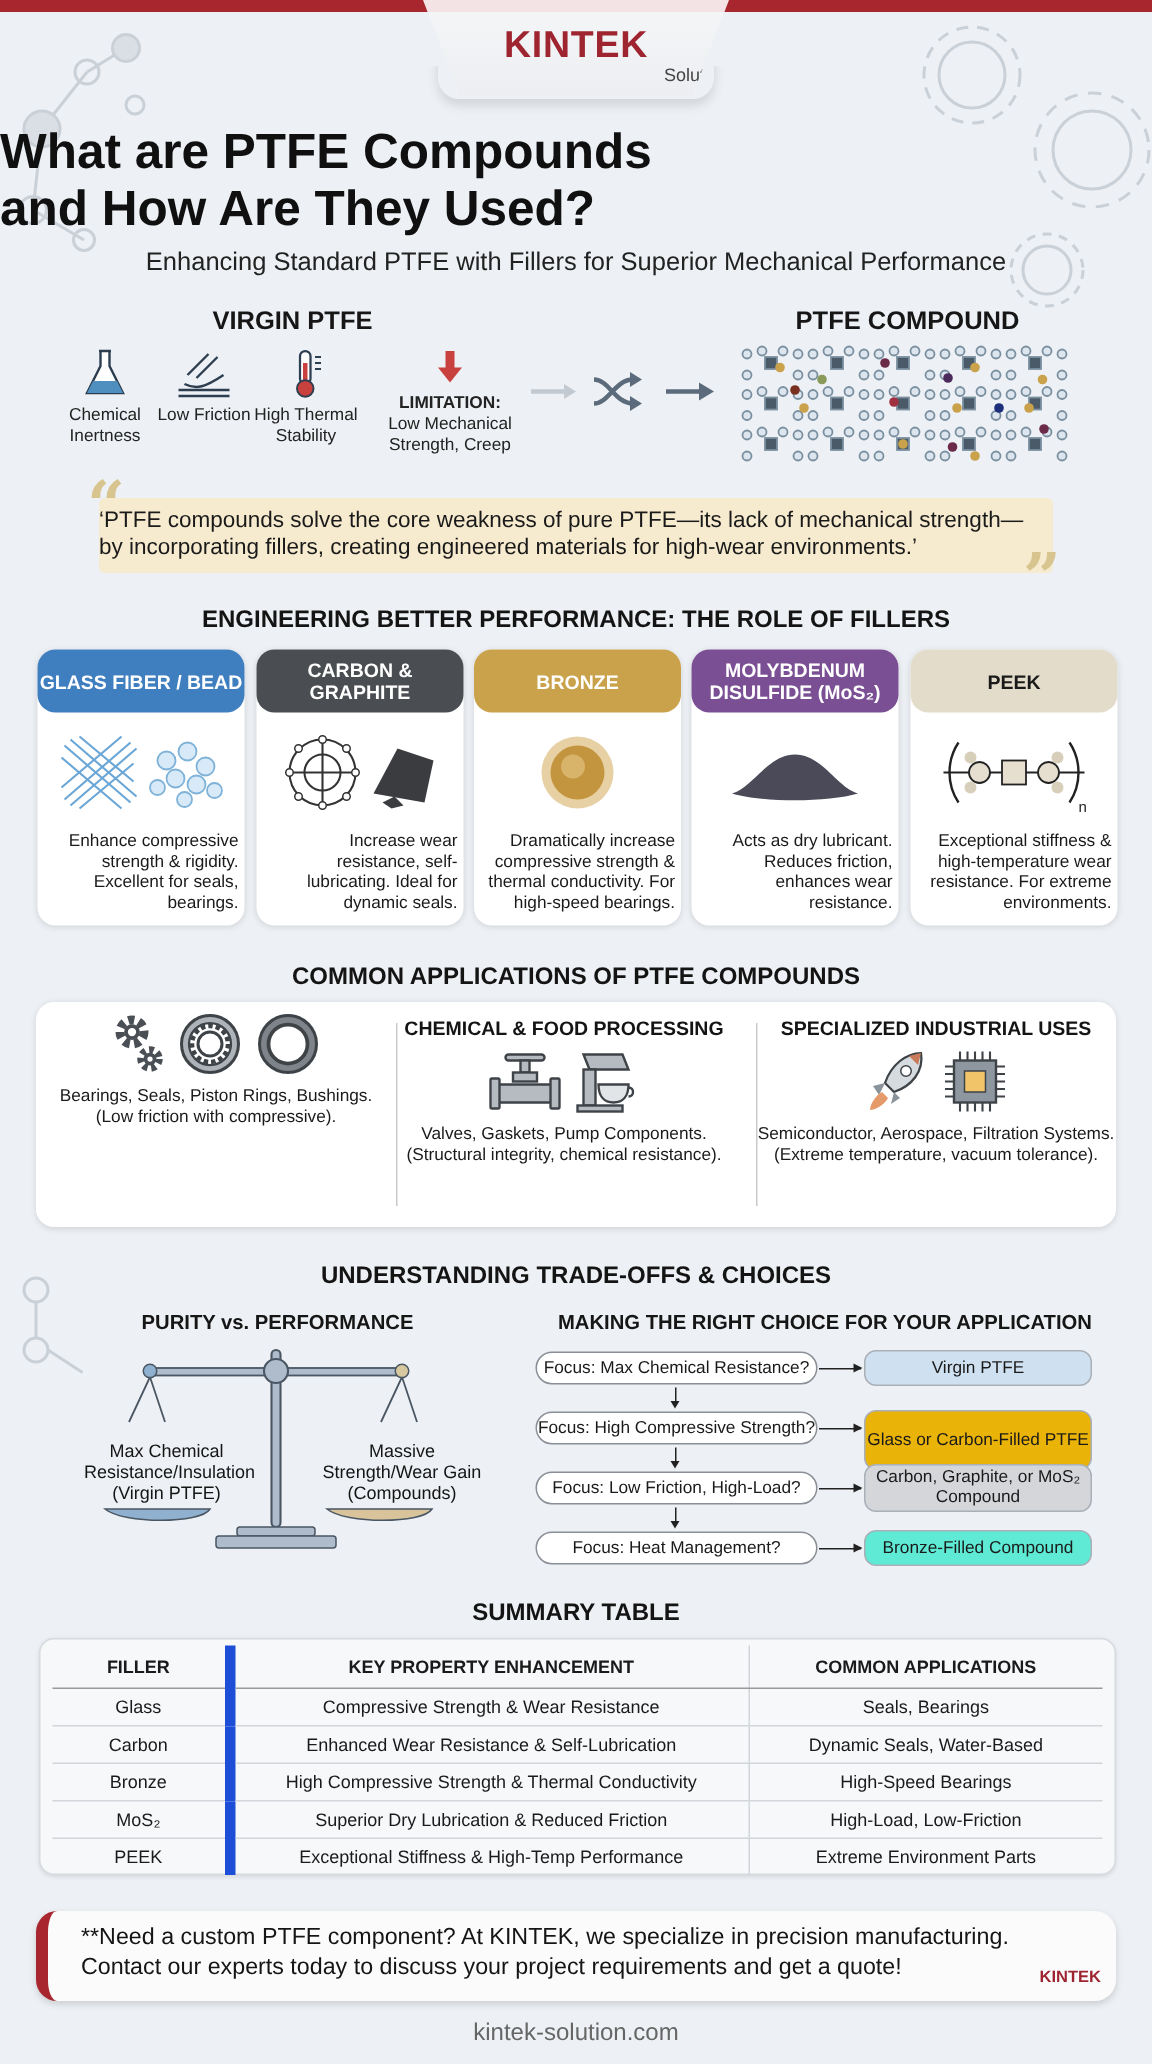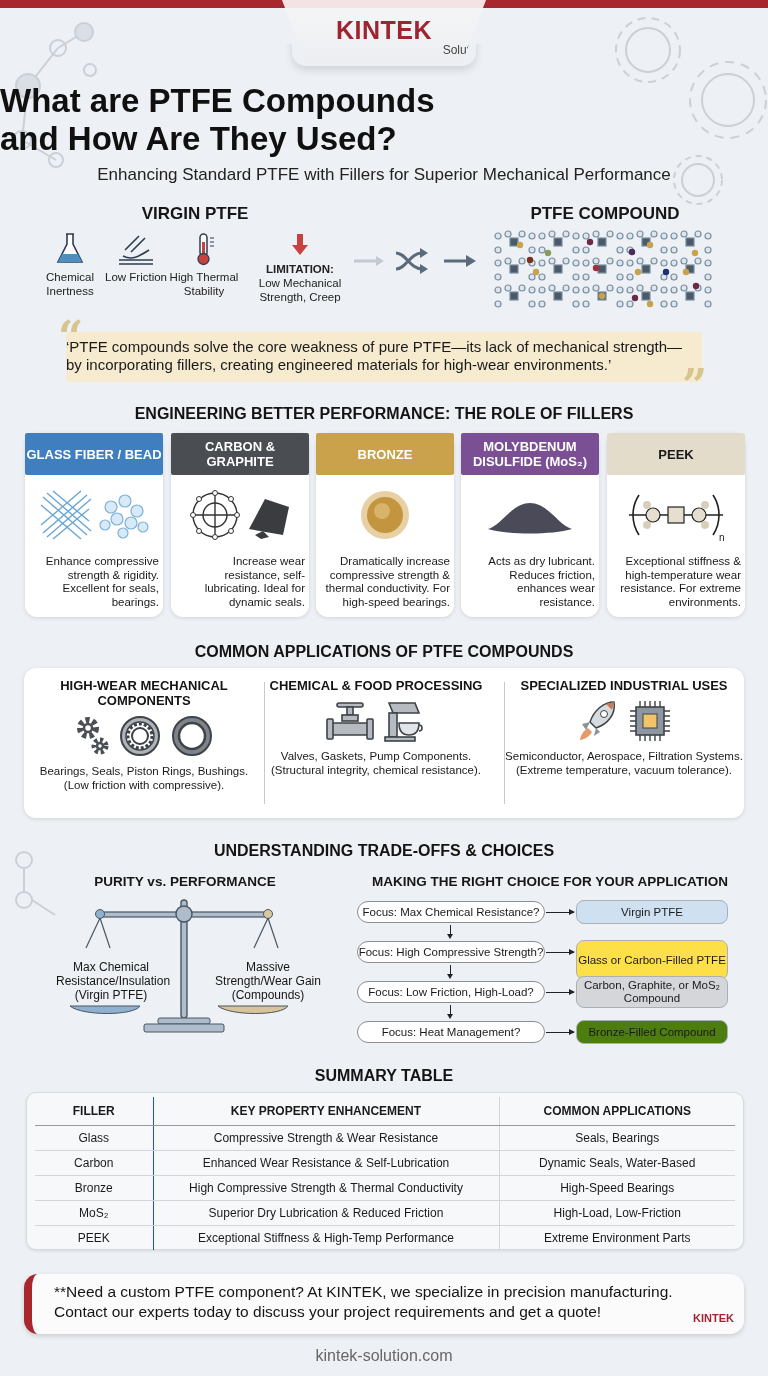--- a/index.html
+++ b/index.html
@@ -56,21 +56,21 @@
     background: #f6ebcf; border-radius: 4px; 
     font-size: 15px; line-height: 18px; padding-top: 6px; color: #1a1a1a;
   }
   .quote-mark { position: absolute; font-size: 44px; font-weight: 700; color: #d7c48f; font-family: "DejaVu Serif", serif; }
   .section-title { position: absolute; left: 0; width: 768px; text-align: center; font-weight: 700; font-size: 16px; color: #141414; }
   .card {
     position: absolute; top: 433px; width: 138px; height: 184px; background: #fff;
     border-radius: 12px; box-shadow: 0 1px 4px rgba(0,0,0,.12);
   }
   .card-head {
-    height: 42px; border-radius: 2px; color: #fff; font-weight: 700; font-size: 13px;
+    height: 42px; border-radius: 12px; color: #fff; font-weight: 700; font-size: 13px;
     line-height: 15px; display: flex; align-items: center; justify-content: center; text-align: center;
   }
   .card-img { height: 80px; display: flex; align-items: center; justify-content: center; }
   .card-text { text-align: right; font-size: 11.5px; line-height: 13.5px; padding: 0 4px; color: #1a1a1a; }
   .apps {
     position: absolute; left: 24px; top: 668px; width: 720px; height: 150px; background: #fff;
     border-radius: 12px; box-shadow: 0 1px 4px rgba(0,0,0,.12);
   }
   .app-col { position: absolute; top: 0; width: 240px; height: 150px; text-align: center; }
   .app-col h3 { font-size: 13px; line-height: 15px; font-weight: 700; margin-top: 10px; color: #141414; }
@@ -92,21 +92,21 @@
   .arrow-v::after { content: ""; position: absolute; left: -3px; bottom: -4px; border-top: 5px solid #222; border-left: 3.5px solid transparent; border-right: 3.5px solid transparent; }
   .table-wrap {
     position: absolute; left: 26px; top: 1092px; width: 718px; height: 158px; background: #f7f8fa;
     border-radius: 10px; border: 1px solid #d7dbe0; box-shadow: 0 1px 3px rgba(0,0,0,.1);
   }
   table { position: absolute; left: 8px; top: 4px; width: 700px; border-collapse: collapse; font-size: 12px; }
   th, td { height: 25px; text-align: center; color: #1a1a1a; }
   th { font-weight: 700; border-bottom: 1.5px solid #999; height: 28px; }
   td { border-bottom: 1px solid #d2d5da; }
   tr:last-child td { border-bottom: none; }
-  th:nth-child(1), td:nth-child(1) { width: 118px; border-right: 1px solid #1d4ed8; }
+  th:nth-child(1), td:nth-child(1) { width: 118px; border-right: 7px solid #1d4ed8; }
   th:nth-child(2), td:nth-child(2) { width: 346px; border-right: 1px solid #d2d5da; }
   .cta {
     position: absolute; left: 24px; top: 1274px; width: 720px; height: 60px; background: #fbfbfc;
     border-radius: 14px; border-left: 8px solid #a8262e; box-shadow: 0 2px 5px rgba(0,0,0,.15);
     font-size: 15.5px; line-height: 20px; padding: 8px 0 0 22px; color: #151515;
   }
   .cta-logo { position: absolute; right: 10px; bottom: 6px; font-size: 11px; font-weight: 700; color: #9e2530; }
   .footer { position: absolute; left: 0; width: 768px; top: 1347px; text-align: center; font-size: 16px; color: #666; }
 </style>
 </head>
@@ -355,21 +355,20 @@
         </g>
       <text x="98" y="56" font-size="10" fill="#222" font-family="Liberation Sans, sans-serif">n</text>
     </svg>
   </div>
   <div class="card-text">Exceptional stiffness &amp; high-temperature wear resistance. For extreme environments.</div>
 </div>
 
 <div class="section-title" style="top:643px">COMMON APPLICATIONS OF PTFE COMPOUNDS</div>
 <div class="apps">
   <div class="app-col" style="left:0">
-    <h3>HIGH-WEAR MECHANICAL COMPONENTS</h3>
     <div class="icons">
       <svg width="36" height="44" viewBox="0 0 36 44">
         <g fill="none" stroke="#4a4f55" stroke-width="2.5">
             <circle cx="14" cy="14" r="8" stroke-dasharray="4 3" stroke-width="6"></circle>
             <circle cx="14" cy="14" r="4"></circle>
             <circle cx="26" cy="32" r="6" stroke-dasharray="3 2.5" stroke-width="5"></circle>
             <circle cx="26" cy="32" r="3"></circle>
           </g>
       </svg>
       <svg width="44" height="44" viewBox="0 0 44 44">
@@ -457,31 +456,31 @@
 
 <div class="h2" style="left:360px;width:380px;top:874px;font-size:13.5px">MAKING THE RIGHT CHOICE FOR YOUR APPLICATION</div>
 
 <div class="flow-q" style="top:901px">Focus: Max Chemical Resistance?</div>
 <div class="arrow-h" style="top:912px"></div>
 <div class="flow-a" style="top:900px;height:24px;background:#cfe0f0">Virgin PTFE</div>
 <div class="arrow-v" style="top:925px"></div>
 
 <div class="flow-q" style="top:941px">Focus: High Compressive Strength?</div>
 <div class="arrow-h" style="top:952px"></div>
-<div class="flow-a" style="top:940px;height:40px;background:#fde047">Glass or Carbon-Filled PTFE</div>
+<div class="flow-a" style="top:940px;height:40px;background:#eab308">Glass or Carbon-Filled PTFE</div>
 <div class="arrow-v" style="top:965px"></div>
 
 <div class="flow-q" style="top:981px">Focus: Low Friction, High-Load?</div>
 <div class="arrow-h" style="top:992px"></div>
 <div class="flow-a" style="top:976px;height:32px;background:#d4d6d9">Carbon, Graphite, or MoS₂ Compound</div>
 <div class="arrow-v" style="top:1005px"></div>
 
 <div class="flow-q" style="top:1021px">Focus: Heat Management?</div>
 <div class="arrow-h" style="top:1032px"></div>
-<div class="flow-a" style="top:1020px;height:24px;background:#4d7c0f">Bronze-Filled Compound</div>
+<div class="flow-a" style="top:1020px;height:24px;background:#5eead4">Bronze-Filled Compound</div>
 
 <div class="section-title" style="top:1067px">SUMMARY TABLE</div>
 <div class="table-wrap">
   <table>
     <thead>
       <tr>
         <th>FILLER</th>
         <th>KEY PROPERTY ENHANCEMENT</th>
         <th>COMMON APPLICATIONS</th>
       </tr>

